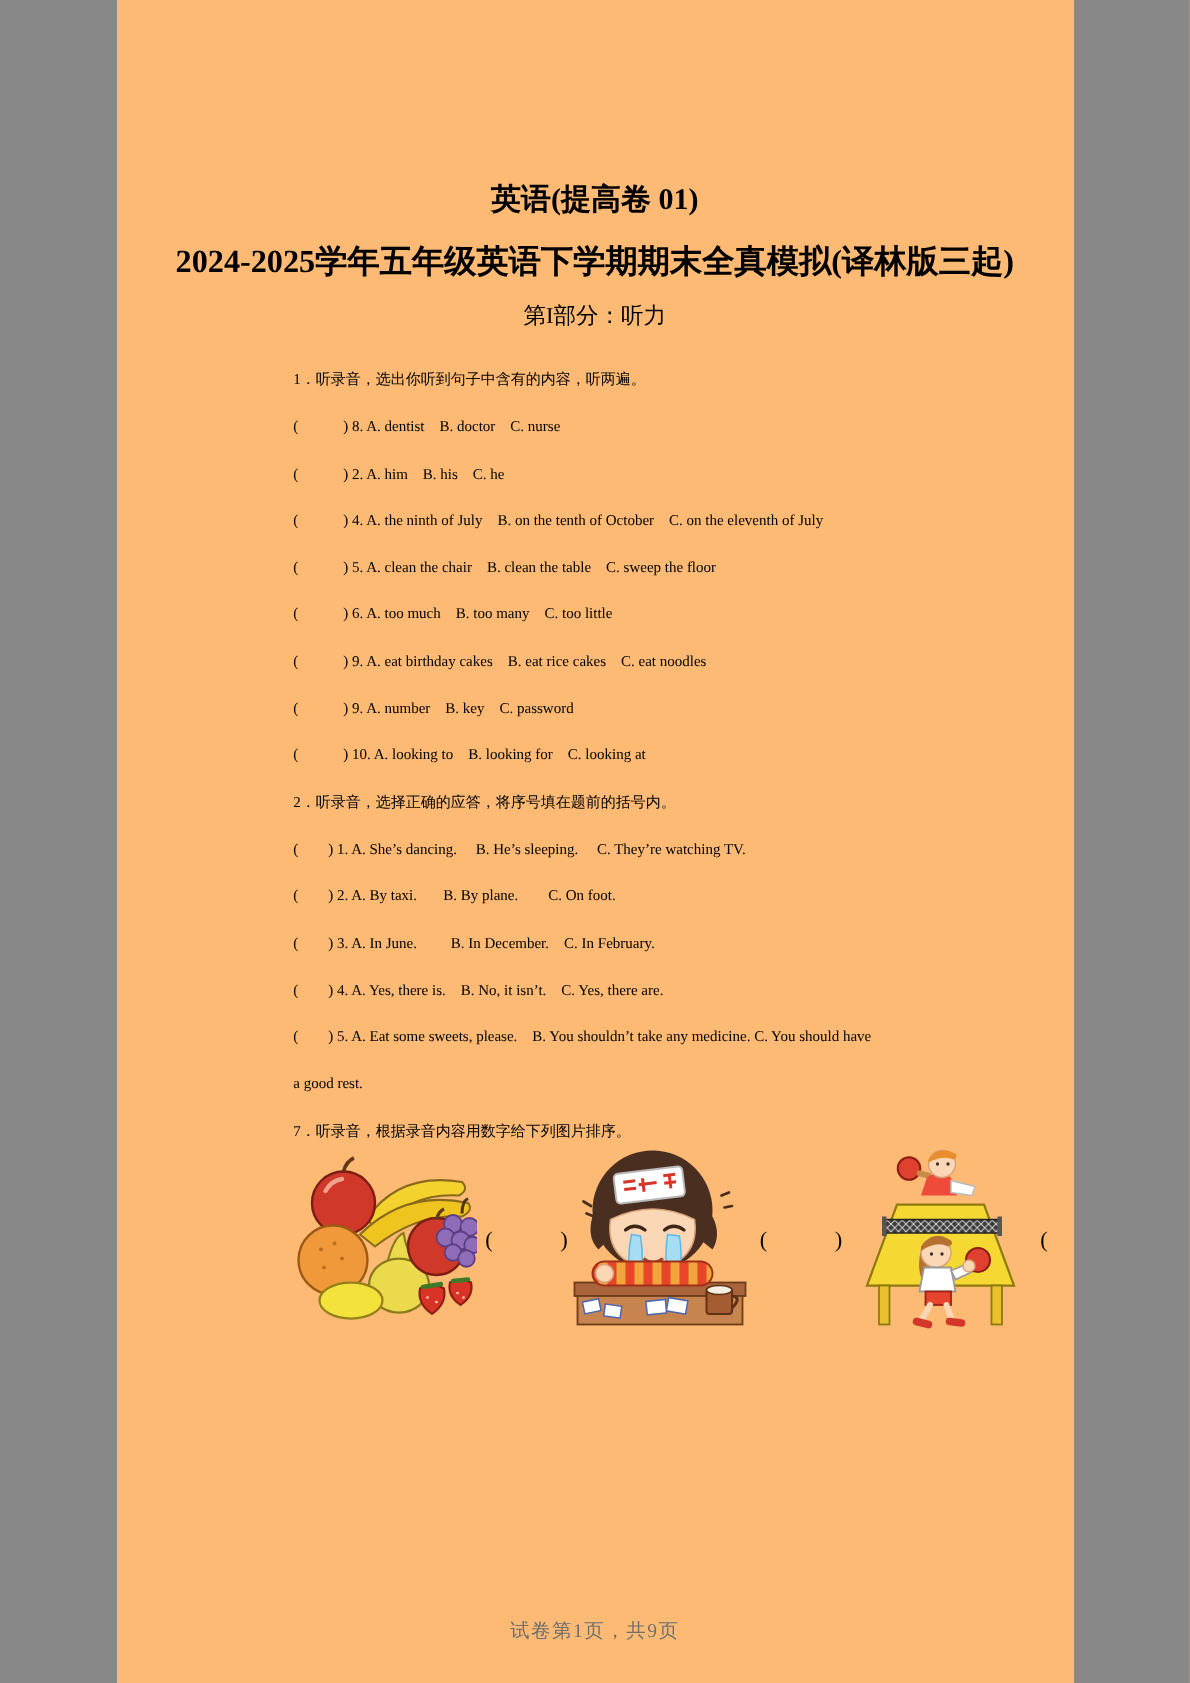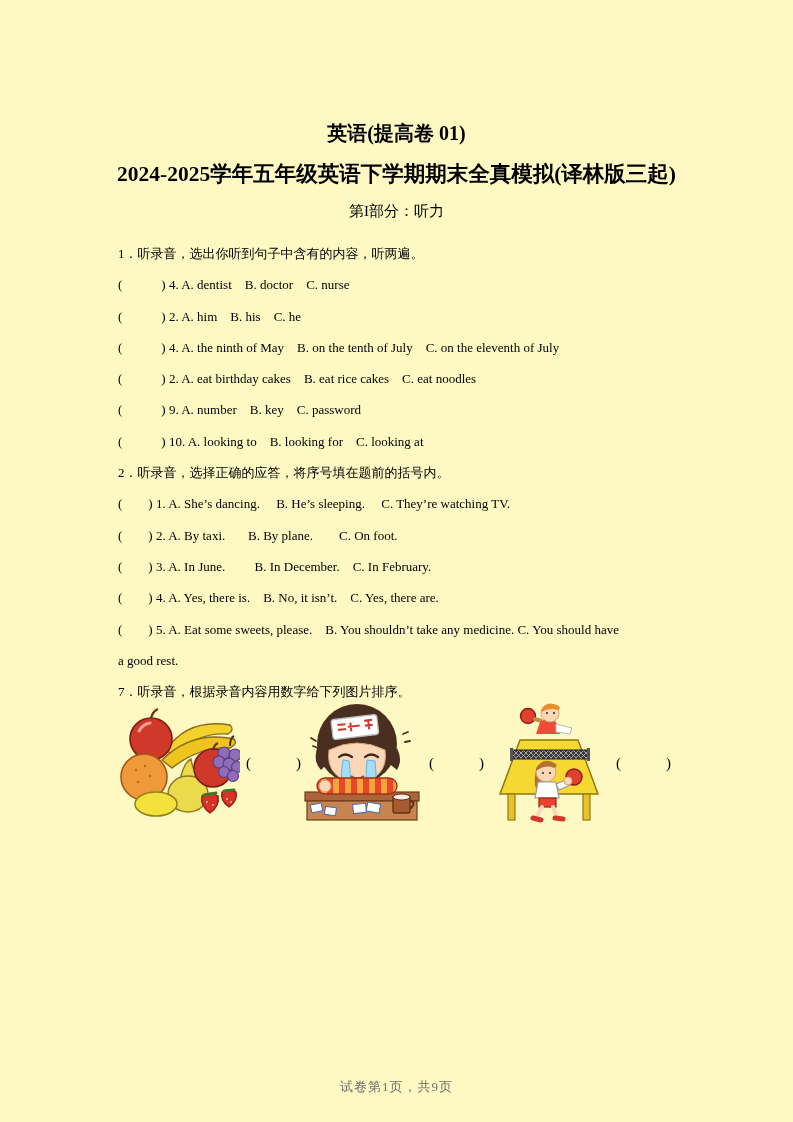--- a/index.html
+++ b/index.html
@@ -1,34 +1,34 @@
 <!DOCTYPE html>
 <html><head>
 <meta charset="utf-8">
 <style>
   html,body { margin:0; padding:0; background:#888; }
   .page {
-    width:793px; height:1122px; background:#fef9c3; position:relative;
+    width:638px; height:1122px; background:#fdba74; position:relative;
     margin:0 auto; overflow:hidden;
     font-family:"Liberation Serif","DejaVu Serif",serif; color:#000;
   }
   .title {
     text-align:center; font-weight:700; font-size:20px; line-height:26px;
     padding-top:120px;
   }
   .subtitle {
     text-align:center; font-weight:700; font-size:21.5px; line-height:30px;
     margin-top:13px;
   }
   .part-label {
     text-align:center; font-size:15px; line-height:20px; margin-top:12px;
   }
   .body-block { margin:17px 0 0 118px; }
   .q-line {
-    font-size:13px; line-height:31.3px; white-space:pre;
+    font-size:10px; line-height:31.3px; white-space:pre;
   }
   .images-row {
     display:flex; align-items:center; height:132px; margin-top:-10px;
   }
   .img-box { flex:0 0 auto; }
   .answer-paren {
     font-size:15px; white-space:pre; flex:0 0 auto;
     padding:0 2px 0 6px;
   }
   .footer {
@@ -41,24 +41,26 @@
 
 <div class="page">
 
   <div class="title">英语(提高卷 01)</div>
   <div class="subtitle">2024-2025学年五年级英语下学期期末全真模拟(译林版三起)</div>
   <div class="part-label">第I部分：听力</div>
 
   <div class="body-block">
 
     <div class="q-line">1．听录音，选出你听到句子中含有的内容，听两遍。</div>
-    <div class="q-line">(　　　) 4. A. dentist    B. doctor    C. nurse</div>
+    <div class="q-line">(　　　) 8. A. dentist    B. doctor    C. nurse</div>
     <div class="q-line">(　　　) 2. A. him    B. his    C. he</div>
-    <div class="q-line">(　　　) 4. A. the ninth of May    B. on the tenth of July    C. on the eleventh of July</div>
-    <div class="q-line">(　　　) 2. A. eat birthday cakes    B. eat rice cakes    C. eat noodles</div>
+    <div class="q-line">(　　　) 4. A. the ninth of July    B. on the tenth of October    C. on the eleventh of July</div>
+    <div class="q-line">(　　　) 5. A. clean the chair    B. clean the table    C. sweep the floor</div>
+    <div class="q-line">(　　　) 6. A. too much    B. too many    C. too little</div>
+    <div class="q-line">(　　　) 9. A. eat birthday cakes    B. eat rice cakes    C. eat noodles</div>
     <div class="q-line">(　　　) 9. A. number    B. key    C. password</div>
     <div class="q-line">(　　　) 10. A. looking to    B. looking for    C. looking at</div>
 
     <div class="q-line">2．听录音，选择正确的应答，将序号填在题前的括号内。</div>
     <div class="q-line">(　　) 1. A. She’s dancing.     B. He’s sleeping.     C. They’re watching TV.</div>
     <div class="q-line">(　　) 2. A. By taxi.       B. By plane.        C. On foot.</div>
     <div class="q-line">(　　) 3. A. In June.         B. In December.    C. In February.</div>
     <div class="q-line">(　　) 4. A. Yes, there is.    B. No, it isn’t.    C. Yes, there are.</div>
     <div class="q-line">(　　) 5. A. Eat some sweets, please.    B. You shouldn’t take any medicine. C. You should have
 a good rest.</div>

